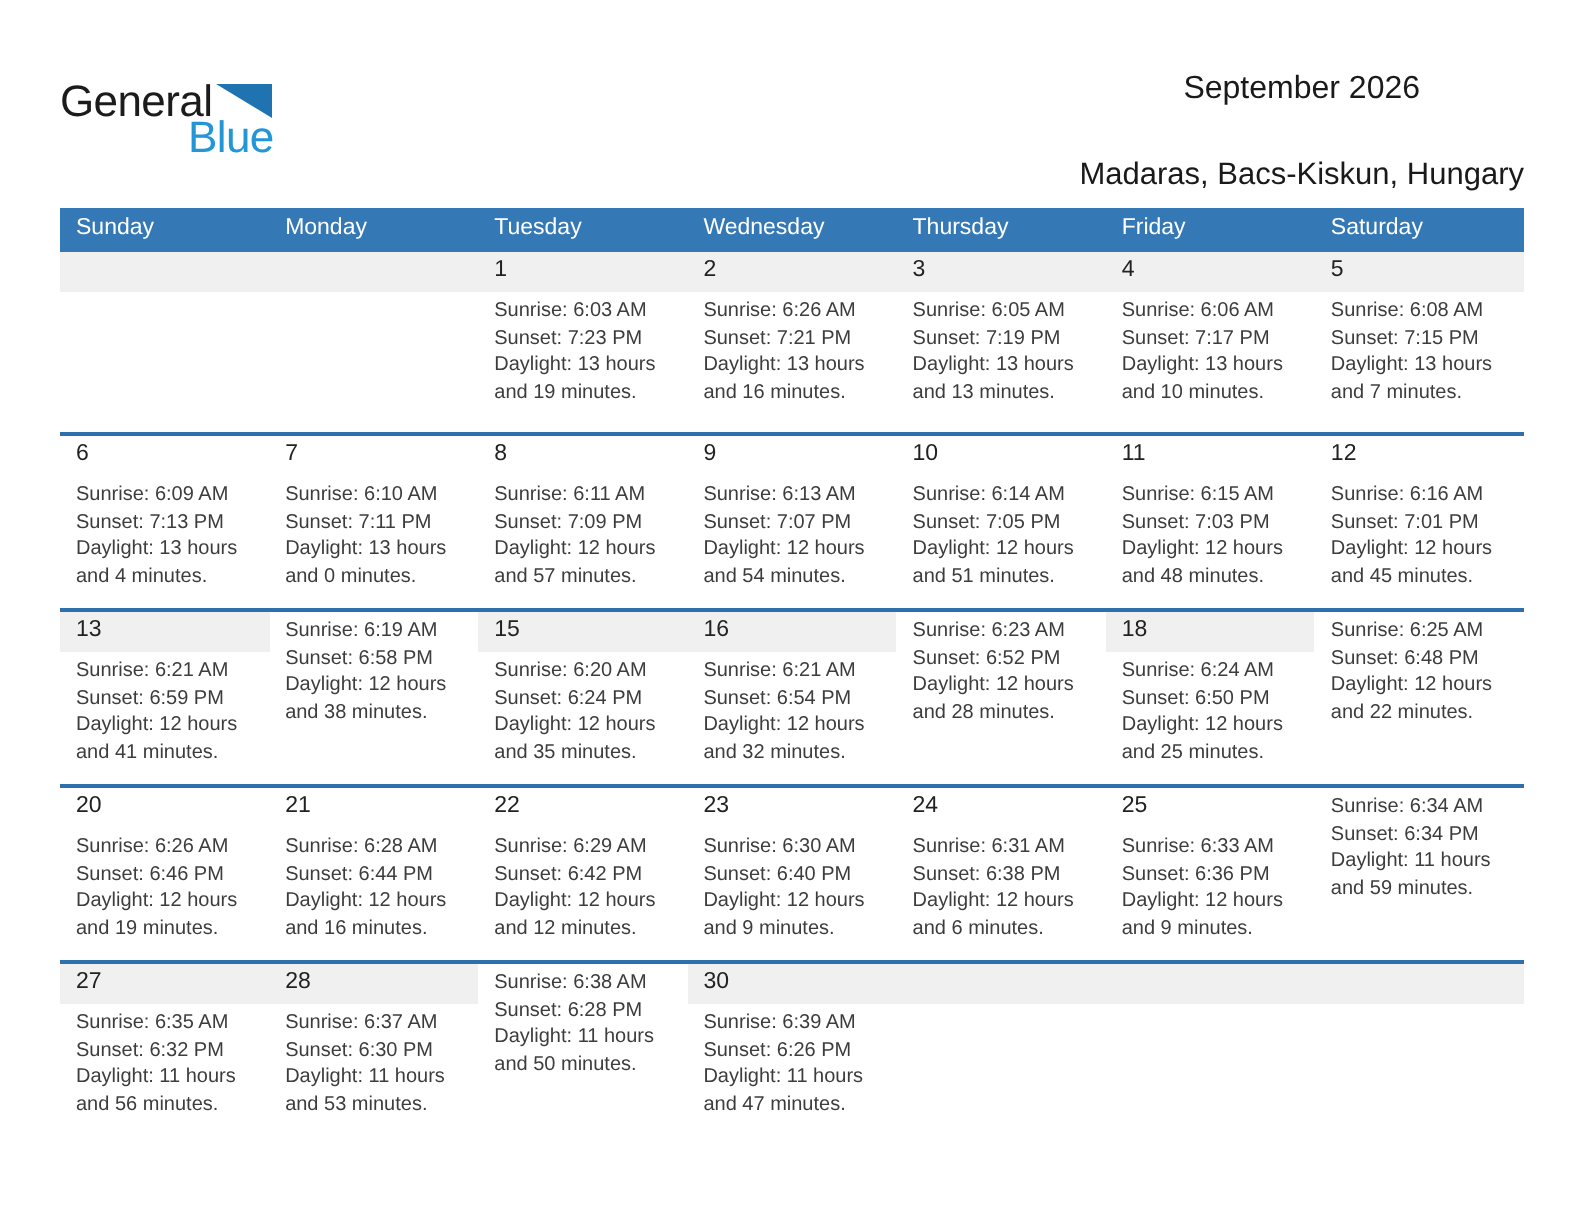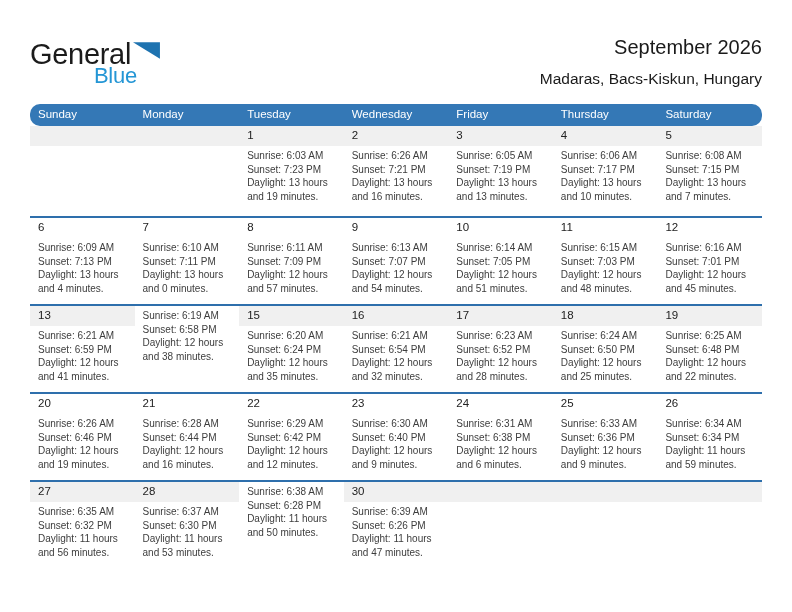--- a/index.html
+++ b/index.html
@@ -15,34 +15,34 @@
   html,body{margin:0;padding:0;background:#ffffff;}
   body{
     width:792px;height:612px;
     font-family:"Liberation Sans", sans-serif;
     position:relative;overflow:hidden;
   }
   .page{position:absolute;inset:0;background:#fff;}
 
   
   .logo{position:absolute;left:30px;top:40px;width:130px;}
-  .logo-top{display:flex;align-items:flex-start;font-size:29px;color:#1b1b1b;letter-spacing:-0.3px;line-height:1;}
+  .logo-top{display:flex;align-items:flex-start;font-size:22px;color:#1b1b1b;letter-spacing:-0.3px;line-height:1;}
   .logo-top svg{margin-left:2px;margin-top:2px;display:block;}
   .logo-bottom{font-size:22px;line-height:1;color:var(--logo-blue);margin-top:-4px;margin-left:64px;letter-spacing:-0.3px;}
 
   
   .titles{position:absolute;right:30px;top:36px;text-align:right;}
-  .title{font-size:20px;color:var(--text-dark);line-height:1.1;}
-  .subtitle{font-size:15.5px;color:var(--text-dark);margin-top:12px;}
+  .title{font-size:16px;color:var(--text-dark);line-height:1.1;text-align:center;}
+  .subtitle{font-size:15.5px;color:var(--text-dark);margin-top:25px;}
 
   
   .calendar{position:absolute;left:30px;top:104px;width:732px;}
   .weekday-row{
     display:grid;grid-template-columns:repeat(7,1fr);
-    background:var(--header-bg);height:22px;border-radius:10px;
+    background:var(--header-bg);height:22px;
   }
   .weekday{color:#ffffff;font-size:11.5px;padding:5px 0 0 8px;line-height:1;}
 
   .week-row{
     display:grid;grid-template-columns:repeat(7,1fr);
     height:88px;border-top:2px solid var(--week-line);
     background:#ffffff;
   }
   .week-row.first{border-top:none;height:90px;}
   .day-cell{display:flex;flex-direction:column;min-width:0;}
@@ -76,22 +76,22 @@
     <div class="title">September 2026</div>
     <div class="subtitle">Madaras, Bacs-Kiskun, Hungary</div>
   </div>
 
   <div class="calendar">
     <div class="weekday-row">
       <div class="weekday">Sunday</div>
       <div class="weekday">Monday</div>
       <div class="weekday">Tuesday</div>
       <div class="weekday">Wednesday</div>
+      <div class="weekday">Thursday</div>
       <div class="weekday">Friday</div>
-      <div class="weekday">Thursday</div>
       <div class="weekday">Saturday</div>
     </div>
     <div id="calendar-weeks">
         <div class="week-row first shaded">
           <div class="day-cell">
             <div class="day-strip"></div>
           </div>
           <div class="day-cell">
             <div class="day-strip"></div>
           </div>
@@ -236,39 +236,37 @@
           <div class="day-cell">
             <div class="day-strip">16</div>
             <div class="day-info">
               <div>Sunrise: 6:21 AM</div>
               <div>Sunset: 6:54 PM</div>
               <div>Daylight: 12 hours</div>
               <div>and 32 minutes.</div>
             </div>
           </div>
           <div class="day-cell">
-            <div class="day-strip">17</div>
             <div class="day-info">
               <div>Sunrise: 6:23 AM</div>
               <div>Sunset: 6:52 PM</div>
               <div>Daylight: 12 hours</div>
               <div>and 28 minutes.</div>
             </div>
           </div>
           <div class="day-cell">
             <div class="day-strip">18</div>
             <div class="day-info">
               <div>Sunrise: 6:24 AM</div>
               <div>Sunset: 6:50 PM</div>
               <div>Daylight: 12 hours</div>
               <div>and 25 minutes.</div>
             </div>
           </div>
           <div class="day-cell">
-            <div class="day-strip">19</div>
             <div class="day-info">
               <div>Sunrise: 6:25 AM</div>
               <div>Sunset: 6:48 PM</div>
               <div>Daylight: 12 hours</div>
               <div>and 22 minutes.</div>
             </div>
           </div>
         </div>
         <div class="week-row">
           <div class="day-cell">
@@ -319,21 +317,20 @@
           <div class="day-cell">
             <div class="day-strip">25</div>
             <div class="day-info">
               <div>Sunrise: 6:33 AM</div>
               <div>Sunset: 6:36 PM</div>
               <div>Daylight: 12 hours</div>
               <div>and 9 minutes.</div>
             </div>
           </div>
           <div class="day-cell">
-            <div class="day-strip">26</div>
             <div class="day-info">
               <div>Sunrise: 6:34 AM</div>
               <div>Sunset: 6:34 PM</div>
               <div>Daylight: 11 hours</div>
               <div>and 59 minutes.</div>
             </div>
           </div>
         </div>
         <div class="week-row shaded">
           <div class="day-cell">

